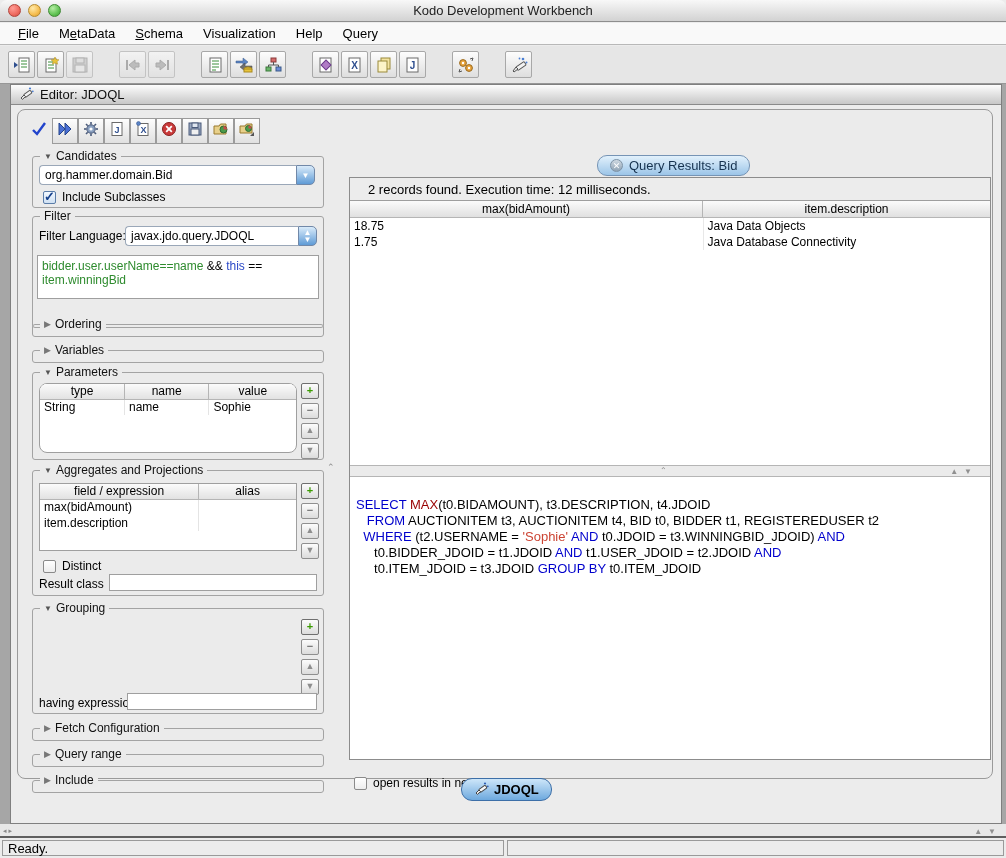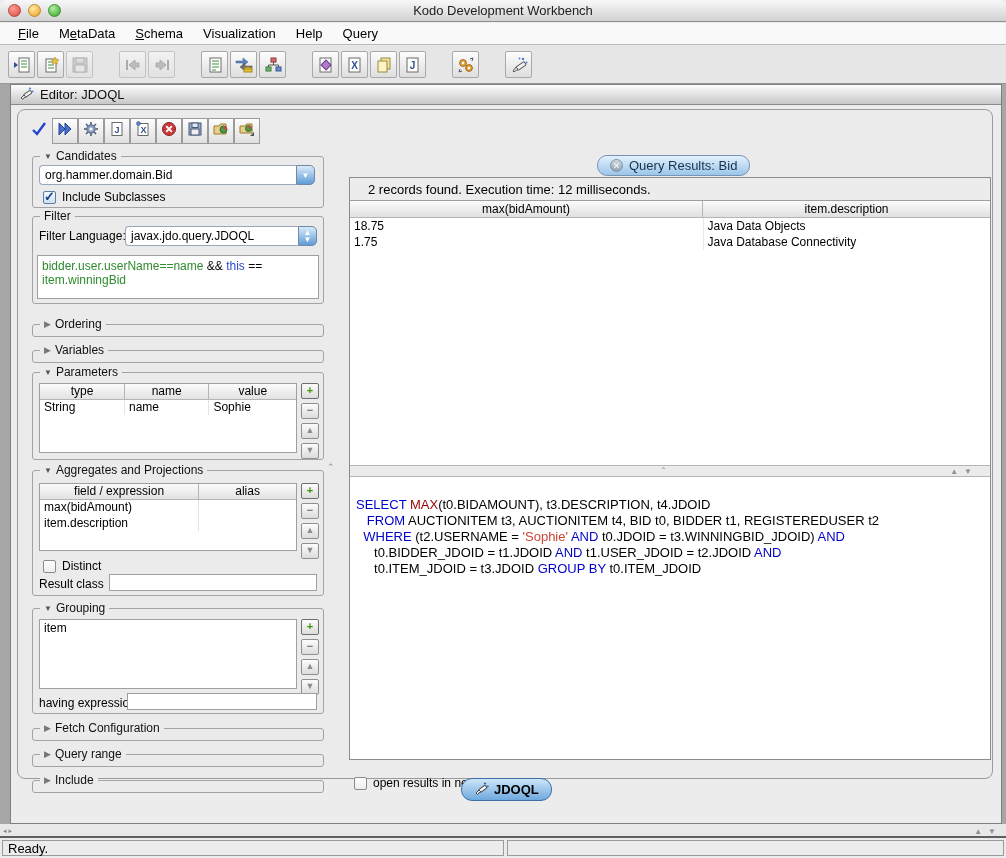--- a/index.html
+++ b/index.html
@@ -393,21 +393,21 @@
             <div class="combo-btn">
                 <span>▼</span>
               </div>
           </div>
           <div class="cb-row" style="left:10px; top:33px;">
             <span class="cb checked">✓</span>
             <span>Include Subclasses</span>
           </div>
         </div>
 
-        <div class="sec" style="left:14px; top:106px; width:292px; height:88px;">
+        <div class="sec" style="left:14px; top:106px; width:292px; height:112px;">
           <div class="sec-title">
               <span>Filter</span>
             </div>
           <div class="flabel" style="left:6px; top:12px;">Filter Language:</div>
           <div class="combo" style="left:92px; top:9px; width:192px;">
             <div class="combo-field">javax.jdo.query.JDOQL</div>
             <div class="combo-btn">
                 <span>▲</span>
                 <span>▼</span>
               </div>
@@ -426,21 +426,21 @@
               <span class="tri-r">▶</span>
               <span>Variables</span>
             </div>
         </div>
 
         <div class="sec" style="left:14px; top:262px; width:292px; height:88px;">
           <div class="sec-title">
               <span class="tri">▼</span>
               <span>Parameters</span>
             </div>
-          <div class="gridbox" style="left:6px; top:10px; width:258px; height:70px;">
+          <div class="gridbox" style="left:6px; top:10px; width:258px; height:70px;border-radius:8px;">
             <table class="grid">
               <colgroup>
                   <col style="width:33%">
                   <col style="width:33%">
                   <col style="width:34%">
                 </colgroup>
               <thead>
                   <tr>
                 <th>type</th>
                 <th>name</th>
@@ -505,23 +505,20 @@
           </div>
           <div class="flabel" style="left:6px; top:106px;">Result class</div>
           <div class="tfield" style="left:76px; top:103px; width:208px;"></div>
         </div>
 
         <div class="sec" style="left:14px; top:498px; width:292px; height:106px;">
           <div class="sec-title">
               <span class="tri">▼</span>
               <span>Grouping</span>
             </div>
-          <div class="gridbox" style="left:6px; top:10px; width:258px; height:70px;">
-              <div class="list-item">item</div>
-            </div>
           <div class="btncol" style="left:268px; top:10px;">
             <div class="sbtn plus">+</div>
             <div class="sbtn minus">−</div>
             <div class="sbtn arrow">▲</div>
             <div class="sbtn arrow">▼</div>
           </div>
           <div class="flabel" style="left:6px; top:87px;">having expression</div>
           <div class="tfield" style="left:94px; top:84px; width:190px;"></div>
         </div>
 

